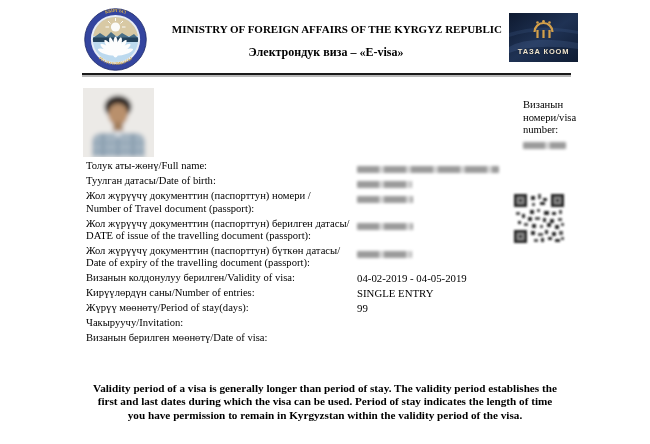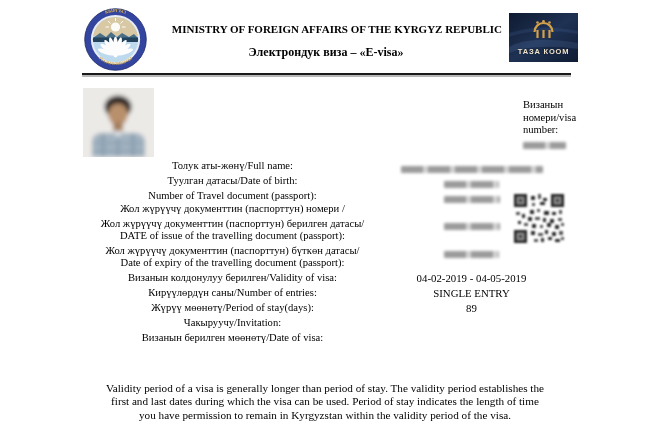--- a/index.html
+++ b/index.html
@@ -27,29 +27,29 @@
   .visanum{position:absolute;left:523px;top:99px;width:84px;font-size:10.6px;line-height:12.6px;}
   .visanum .redact{margin-top:4px;}
   .qr{position:absolute;left:510px;top:190px;width:58px;height:57px;}
   
   .redact{
     display:inline-block;height:7px;border-radius:1px;vertical-align:middle;margin-top:3px;
     background:repeating-linear-gradient(90deg,#9b9b9b 0px,#9b9b9b 22px,#d2d2d2 22px,#d2d2d2 27px);
     filter:blur(1.6px);
   }
   
-  .fields{position:absolute;left:97px;top:160px;width:478px;text-align:center;}
+  .fields{position:absolute;left:86px;top:160px;width:478px;}
   .row{display:flex;align-items:flex-start;margin-bottom:2.6px;}
   .lbl{width:271px;font-size:10.6px;line-height:12.4px;}
   .lbl span{display:block;}
   .val{flex:1;font-size:10.8px;line-height:12.4px;white-space:nowrap;}
   
   .footer{
     position:absolute;left:45px;top:382px;width:560px;text-align:center;
-    font-weight:normal;font-size:11.2px;line-height:13.4px;
+    font-weight:bold;font-size:11.2px;line-height:13.4px;
   }
   .footer span{display:block;}
 </style>
 </head>
 <body>
 
 <div class="page">
 
   <div class="emblem">
     <svg viewBox="0 0 63 63" width="63" height="63">
@@ -222,22 +222,22 @@
     <div class="row">
       <div class="lbl">
           <span>Туулган датасы/Date of birth:</span>
         </div>
       <div class="val"><span class="redact" style="width: 55px;"></span></div>
     </div>
 
 
     <div class="row">
       <div class="lbl">
+          <span>Жол жүрүүчү документтин (паспорттун) номери /</span>
           <span>Number of Travel document (passport):</span>
-          <span>Жол жүрүүчү документтин (паспорттун) номери /</span>
         </div>
       <div class="val"><span class="redact" style="width: 56px;"></span></div>
     </div>
 
     <div class="row">
       <div class="lbl">
           <span>Жол жүрүүчү документтин (паспорттун) берилген датасы/</span>
           <span>DATE of issue of the travelling document (passport):</span>
         </div>
       <div class="val"><span class="redact" style="width: 56px;"></span></div>
@@ -263,21 +263,21 @@
       <div class="lbl">
           <span>Кирүүлөрдүн саны/Number of entries:</span>
         </div>
       <div class="val">SINGLE ENTRY</div>
     </div>
 
     <div class="row">
       <div class="lbl">
           <span>Жүрүү мөөнөтү/Period of stay(days):</span>
         </div>
-      <div class="val">89</div>
+      <div class="val">99</div>
     </div>
 
     <div class="row">
       <div class="lbl">
           <span>Чакыруучу/Invitation:</span>
         </div>
       <div class="val"></div>
     </div>
 
     <div class="row">

